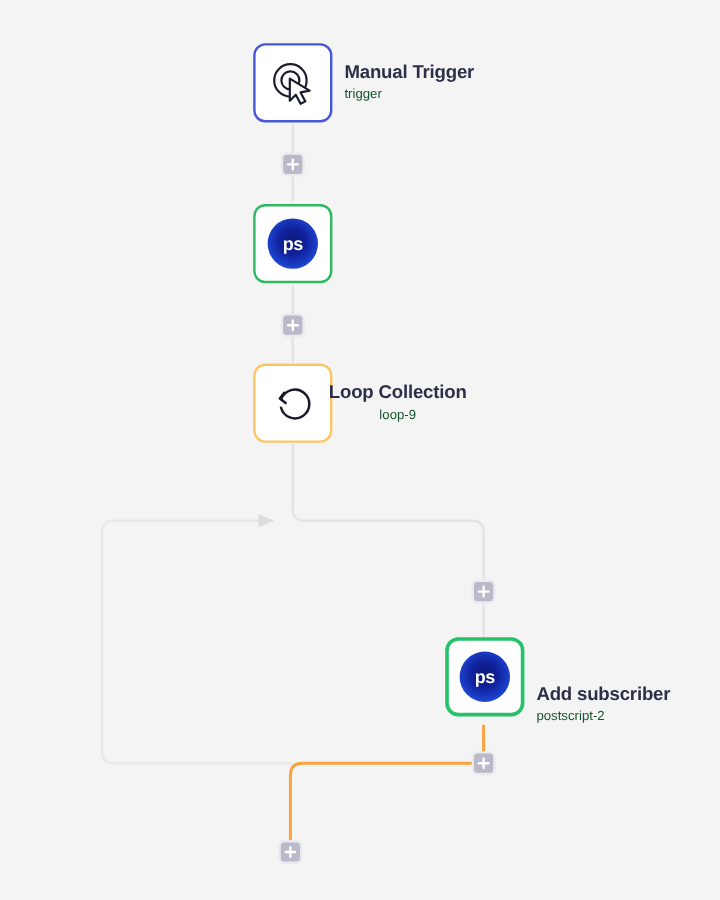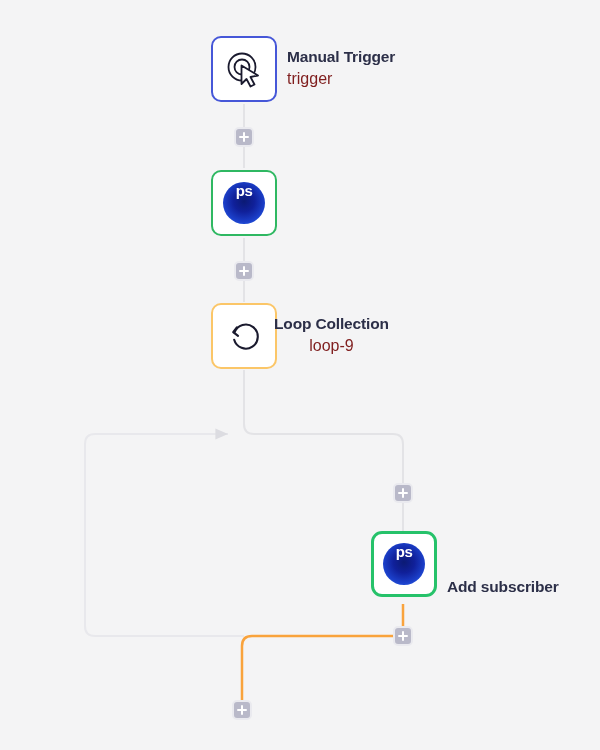--- a/index.html
+++ b/index.html
@@ -52,33 +52,34 @@
     white-space: nowrap;
   }
   .node-title {
     font-size: 15.5px;
     font-weight: bold;
     color: #2c2f48;
     letter-spacing: -0.15px;
     line-height: 1.25;
   }
   .node-sub {
-    font-size: 16px;
-    color: #7f1d1d;
+    font-size: 11px;
+    color: #14532d;
     line-height: 1.5;
     margin-top: 1px;
   }
 
   
   .ps-badge {
     width: 42px;
     height: 42px;
     border-radius: 50%;
     background: radial-gradient(circle at 50% 46%, #0b1a74 0%, #10209a 34%, #1b3fc9 66%, #2a62e8 88%, #3b74ef 100%);
     display: flex;
+    align-items: center;
     justify-content: center;
     color: #ffffff;
     font-size: 15px;
     font-weight: bold;
     letter-spacing: -0.4px;
   }
 
   
   .plus {
     position: absolute;
@@ -159,19 +160,20 @@
 
   <div class="plus" style="left:393px; top:483px;"></div>
 
   <div class="node ps sel" style="left:371px; top:531px;">
     <div class="ps-badge">
       <span>ps</span>
     </div>
   </div>
   <div class="node-label" style="left:447px; top:562px; height:50px;">
     <span class="node-title">Add subscriber</span>
+    <span class="node-sub">postscript-2</span>
   </div>
 
   <div class="plus" style="left:393px; top:626px;"></div>
 
   <div class="plus" style="left:232px; top:700px;"></div>
 
 </div>
 
 </body></html>

